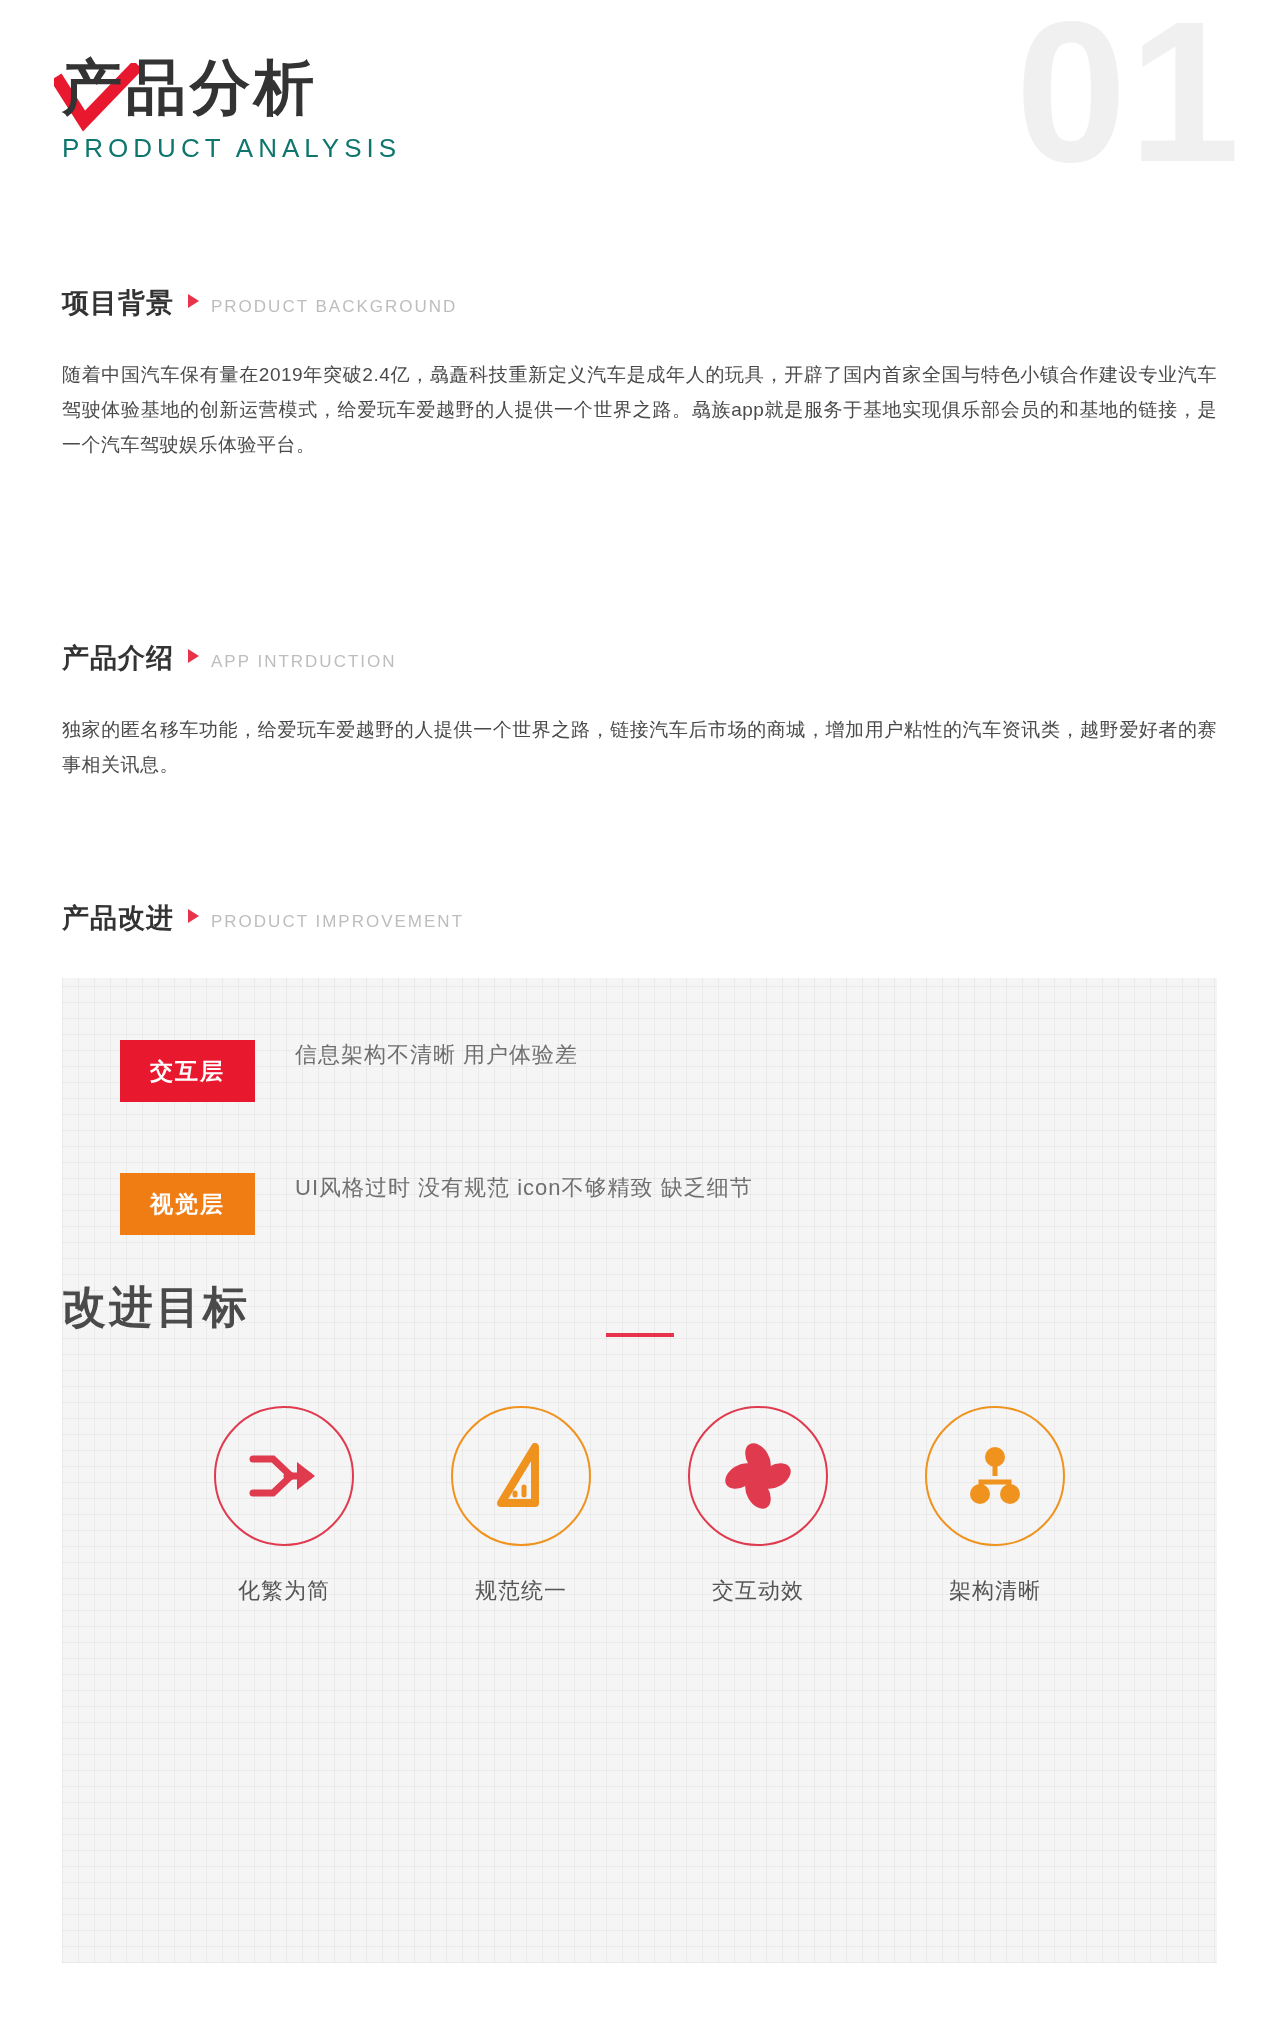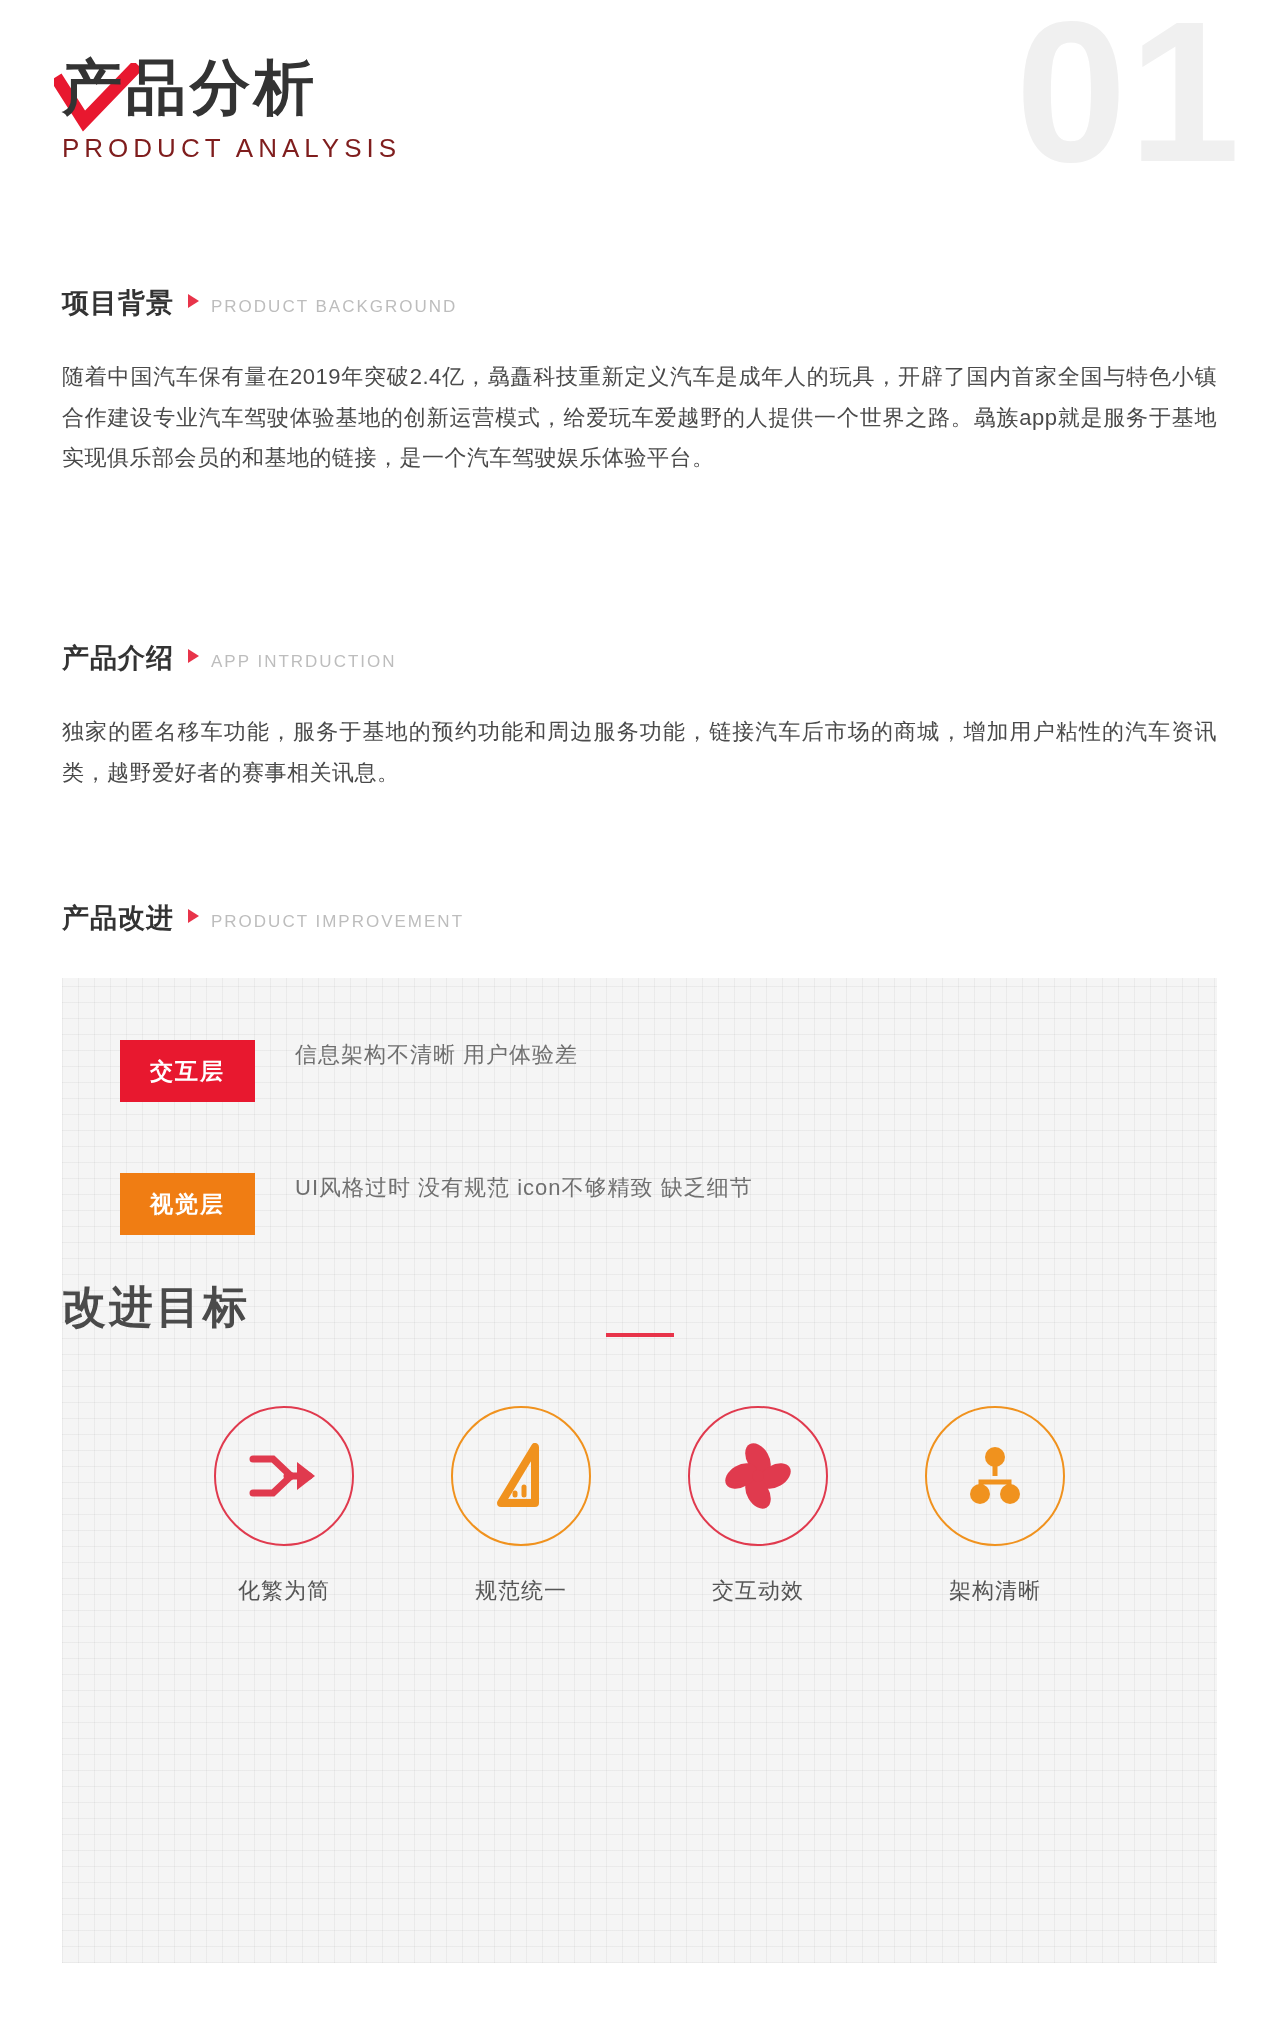--- a/index.html
+++ b/index.html
@@ -54,21 +54,21 @@
     font-size: 60px;
     font-weight: bold;
     color: #333333;
     letter-spacing: 4px;
     line-height: 1.1;
   }
   .header .sub {
     margin-top: 12px;
     font-size: 26px;
     letter-spacing: 5px;
-    color: #7f1d1d;
+    color: #0f766e;
     font-weight: normal;
   }
 
   
   .section-head {
     position: absolute;
     display: flex;
     align-items: baseline;
   }
   .section-head .cn {
@@ -87,21 +87,21 @@
     top: -4px;
   }
   .section-head .en {
     font-size: 17px;
     color: #bdbdbd;
     letter-spacing: 2px;
   }
 
   .para {
     position: absolute;
-    font-size: 22px;
+    font-size: 19px;
     line-height: 1.85;
     color: #4a4a4a;
     letter-spacing: 0.5px;
     width: 1155px;
     text-align: justify;
   }
 
   
   .panel {
     position: absolute;
@@ -212,21 +212,21 @@
     <span class="arrow"></span>
     <span class="en">PRODUCT BACKGROUND</span>
   </div>
   <div class="para" style="left:62px; top:357px;">随着中国汽车保有量在2019年突破2.4亿，骉矗科技重新定义汽车是成年人的玩具，开辟了国内首家全国与特色小镇合作建设专业汽车驾驶体验基地的创新运营模式，给爱玩车爱越野的人提供一个世界之路。骉族app就是服务于基地实现俱乐部会员的和基地的链接，是一个汽车驾驶娱乐体验平台。</div>
 
   <div class="section-head" style="left:62px; top:640px;">
     <span class="cn">产品介绍</span>
     <span class="arrow"></span>
     <span class="en">APP INTRDUCTION</span>
   </div>
-  <div class="para" style="left:62px; top:712px;">独家的匿名移车功能，服务于基地的预约功能和周边服务功能，链接汽车后市场的商城，增加用户粘性的汽车资讯类，越野爱好者的赛事相关讯息。</div>
+  <div class="para" style="left:62px; top:712px;">独家的匿名移车功能，给爱玩车爱越野的人提供一个世界之路，链接汽车后市场的商城，增加用户粘性的汽车资讯类，越野爱好者的赛事相关讯息。</div>
 
   <div class="section-head" style="left:62px; top:900px;">
     <span class="cn">产品改进</span>
     <span class="arrow"></span>
     <span class="en">PRODUCT IMPROVEMENT</span>
   </div>
 
   <div class="panel" style="top:978px; height:985px;">
 
     <div class="tag-row" style="left:58px; top:62px;">

